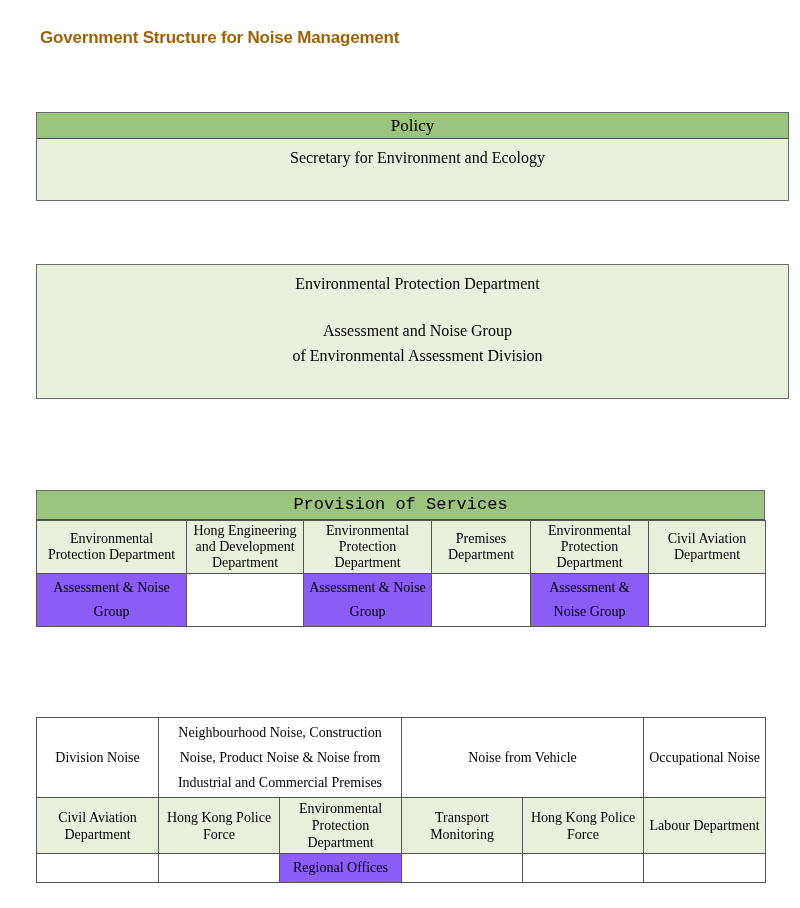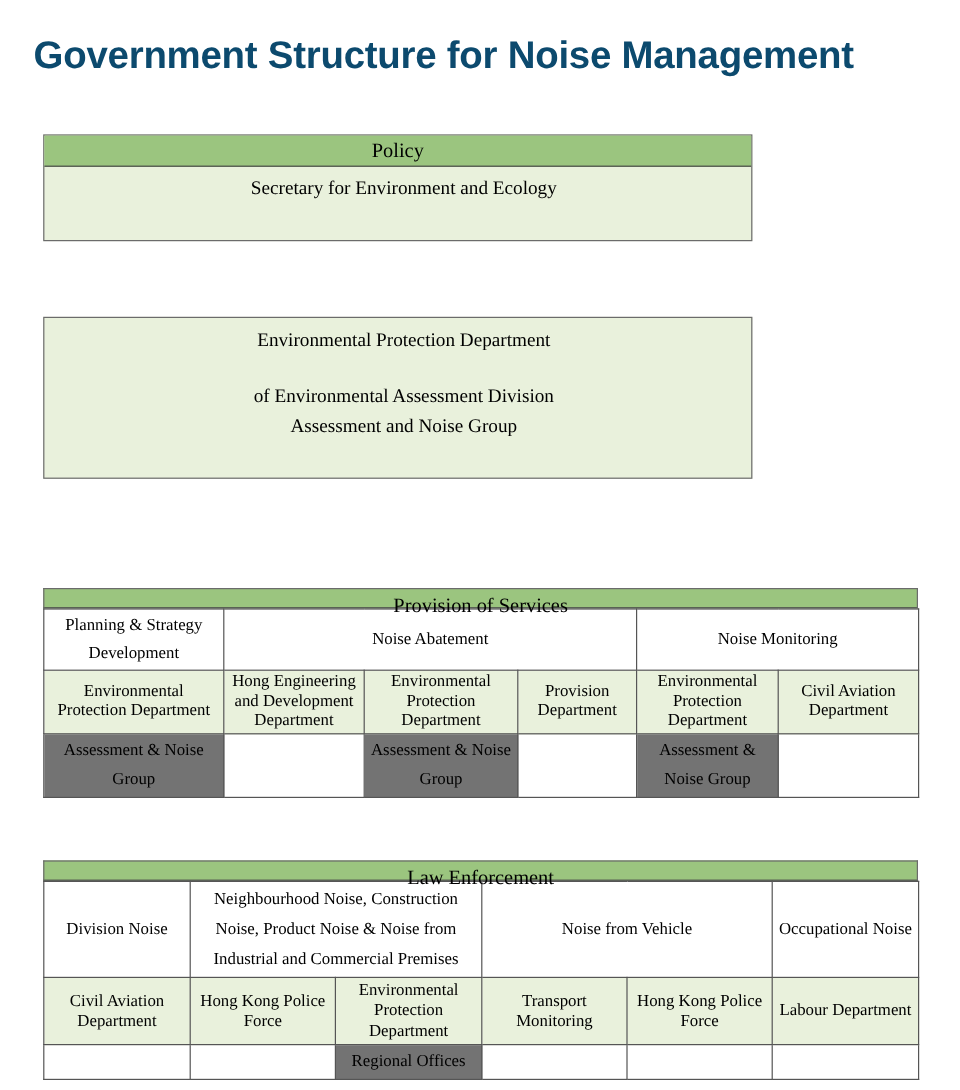--- a/index.html
+++ b/index.html
@@ -12,35 +12,35 @@
     height: 908px;
     position: relative;
     font-family: "Liberation Serif", serif;
     color: #000000;
     overflow: hidden;
   }
 
   
   .page-title {
     position: absolute;
-    left: 28px;
+    left: 40px;
     top: 28px;
     font-family: "Liberation Sans", sans-serif;
     font-weight: bold;
-    font-size: 32px;
+    font-size: 17px;
     letter-spacing: -0.2px;
-    color: #0c4a6e;
+    color: #a16207;
     white-space: nowrap;
   }
 
   
   .panel {
     position: absolute;
     left: 36px;
-    width: 591px;
+    width: 753px;
     border: 1px solid #6b6b6b;
     box-sizing: border-box;
     background: #e9f1dc;
   }
   .panel-header {
     background: #9bc57f;
     border-bottom: 1px solid #4a4a4a;
     text-align: center;
     font-size: 17px;
     line-height: 26px;
@@ -73,21 +73,22 @@
   #matrix-law { top: 717px; }
 
   .matrix-header {
     background: #9bc57f;
     border: 1px solid #6b6b6b;
     border-bottom: 1px solid #4a4a4a;
     box-sizing: border-box;
     text-align: center;
     font-size: 17px;
     line-height: 27px;
-    height: 17px;
+    height: 30px;
+    font-family: Liberation Mono, monospace;
   }
 
   table.grid {
     border-collapse: collapse;
     table-layout: fixed;
     width: 729px;
   }
   table.grid td {
     border: 1px solid #555555;
     text-align: center;
@@ -100,21 +101,21 @@
     background: #ffffff;
     font-size: 15px;
     line-height: 23px;
   }
   td.dept {
     background: #e9f1dc;
     line-height: 16px;
     font-size: 13.5px;
   }
   td.sub {
-    background: #737373;
+    background: #8b5cf6;
     line-height: 24px;
     font-size: 13.5px;
   }
   td.blank {
     border: none;
     background: transparent;
   }
   
   #matrix-law td.cat {
     line-height: 25px;
@@ -138,65 +139,59 @@
   <div class="panel-body">
     <div class="line">Secretary for Environment and Ecology</div>
     <div class="gap"></div>
   </div>
 </div>
 
 <div class="panel" id="panel-strategy">
   <div class="panel-body">
     <div class="line">Environmental Protection Department</div>
     <div class="gap"></div>
+    <div class="line">Assessment and Noise Group</div>
     <div class="line">of Environmental Assessment Division</div>
-    <div class="line">Assessment and Noise Group</div>
     <div class="gap"></div>
   </div>
 </div>
 
 <div class="matrix" id="matrix-services">
   <div class="matrix-header">Provision of Services</div>
   <table class="grid">
     <colgroup>
       <col style="width:150px">
       <col style="width:117px">
       <col style="width:128px">
       <col style="width:99px">
       <col style="width:118px">
       <col style="width:117px">
     </colgroup>
     <tbody>
       <tr>
-        <td class="cat" style="height:48px">Planning &amp; Strategy Development</td>
-        <td class="cat" colspan="3" style="height:48px">Noise Abatement</td>
-        <td class="cat" colspan="2" style="height:48px">Noise Monitoring</td>
-      </tr>
-      <tr>
         <td class="dept" style="height:51px">Environmental Protection Department</td>
         <td class="dept" style="height:51px">Hong Engineering and Development Department</td>
         <td class="dept" style="height:51px">Environmental Protection Department</td>
-        <td class="dept" style="height:51px">Provision Department</td>
+        <td class="dept" style="height:51px">Premises Department</td>
         <td class="dept" style="height:51px">Environmental Protection Department</td>
         <td class="dept" style="height:51px">Civil Aviation Department</td>
       </tr>
       <tr>
         <td class="sub" style="height:52px">Assessment &amp; Noise Group</td>
         <td class="blank"></td>
         <td class="sub" style="height:52px">Assessment &amp; Noise Group</td>
         <td class="blank"></td>
         <td class="sub" style="height:52px">Assessment &amp; Noise Group</td>
         <td class="blank"></td>
       </tr>
     </tbody>
   </table>
 </div>
 
 <div class="matrix" id="matrix-law">
-  <div class="matrix-header">Law Enforcement</div>
   <table class="grid">
     <colgroup>
       <col style="width:122px">
       <col style="width:121px">
       <col style="width:122px">
       <col style="width:121px">
       <col style="width:121px">
       <col style="width:122px">
     </colgroup>
     <tbody>

